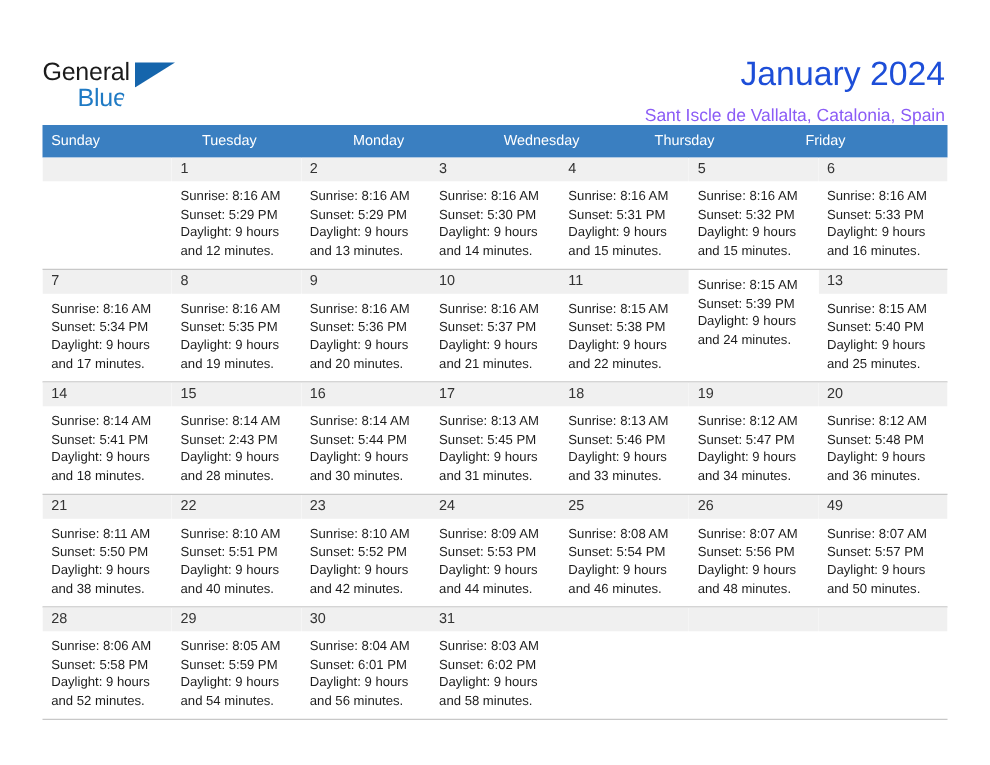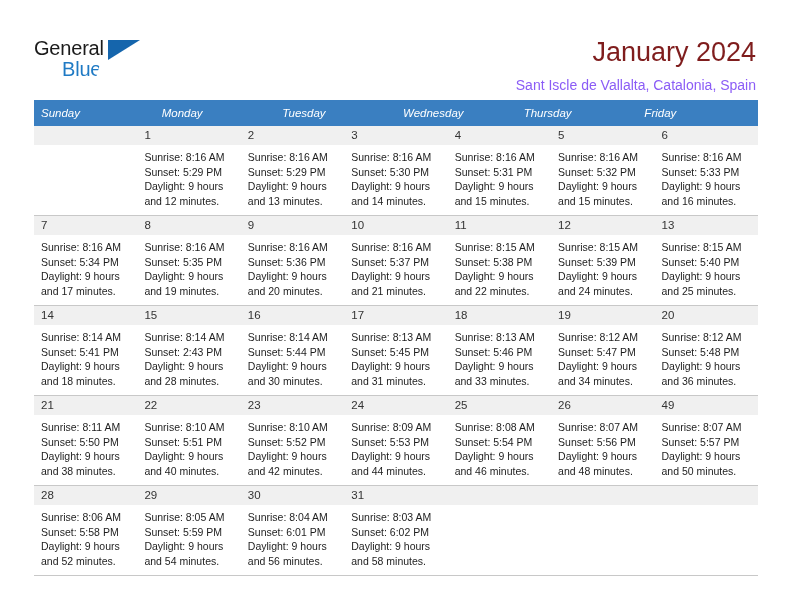--- a/index.html
+++ b/index.html
@@ -17,21 +17,21 @@
   .page {
     position: relative;
     width: 792px;
     height: 612px;
     box-sizing: border-box;
   }
 
   
   .header {
     display: flex;
-    align-items: center;
+    align-items: flex-end;
     justify-content: space-between;
     padding: 28px 36px 0 34px;
     box-sizing: border-box;
     height: 100px;
   }
   .logo {
     position: relative;
     width: 120px;
     height: 52px;
     line-height: 1;
@@ -69,41 +69,40 @@
     background: #ffffff;
     transform: skewX(-16deg);
   }
 
   .title-block {
     text-align: right;
     padding-top: 2px;
   }
   .cal-title {
     font-size: 27px;
-    color: #7f1d1d;
+    color: #1d4ed8;
     line-height: 1.15;
     white-space: nowrap;
   }
   .cal-subtitle {
     font-size: 14px;
     color: #8b5cf6;
     margin-top: 9px;
     white-space: nowrap;
   }
 
   
   .calendar {
     margin: 0 34px;
     width: 724px;
     box-sizing: border-box;
   }
   .weekdays {
     display: flex;
     background: #3a7fc1;
-    font-style: italic;
   }
   .weekday {
     flex: 1 1 0;
     color: #ffffff;
     font-size: 11.5px;
     padding: 6px 7px 6px 7px;
     box-sizing: border-box;
     line-height: 1.25;
   }
   .week {
@@ -158,22 +157,22 @@
     <div class="title-block">
       <div class="cal-title">January 2024</div>
       <div class="cal-subtitle">Sant Iscle de Vallalta, Catalonia, Spain</div>
     </div>
 
   </div>
 
   <div class="calendar">
     <div class="weekdays">
       <div class="weekday">Sunday</div>
+      <div class="weekday">Tuesday</div>
       <div class="weekday">Monday</div>
-      <div class="weekday">Tuesday</div>
       <div class="weekday">Wednesday</div>
       <div class="weekday">Thursday</div>
       <div class="weekday">Friday</div>
     </div>
     <div id="weeks-container">
         <div class="week">
           <div class="cell empty">
             <div class="daynum"></div>
           </div>
           <div class="cell">
@@ -271,21 +270,20 @@
           <div class="cell">
             <div class="daynum">11</div>
             <div class="info">
               <div>Sunrise: 8:15 AM</div>
               <div>Sunset: 5:38 PM</div>
               <div>Daylight: 9 hours</div>
               <div>and 22 minutes.</div>
             </div>
           </div>
           <div class="cell">
-            <div class="daynum">12</div>
             <div class="info">
               <div>Sunrise: 8:15 AM</div>
               <div>Sunset: 5:39 PM</div>
               <div>Daylight: 9 hours</div>
               <div>and 24 minutes.</div>
             </div>
           </div>
           <div class="cell">
             <div class="daynum">13</div>
             <div class="info">

